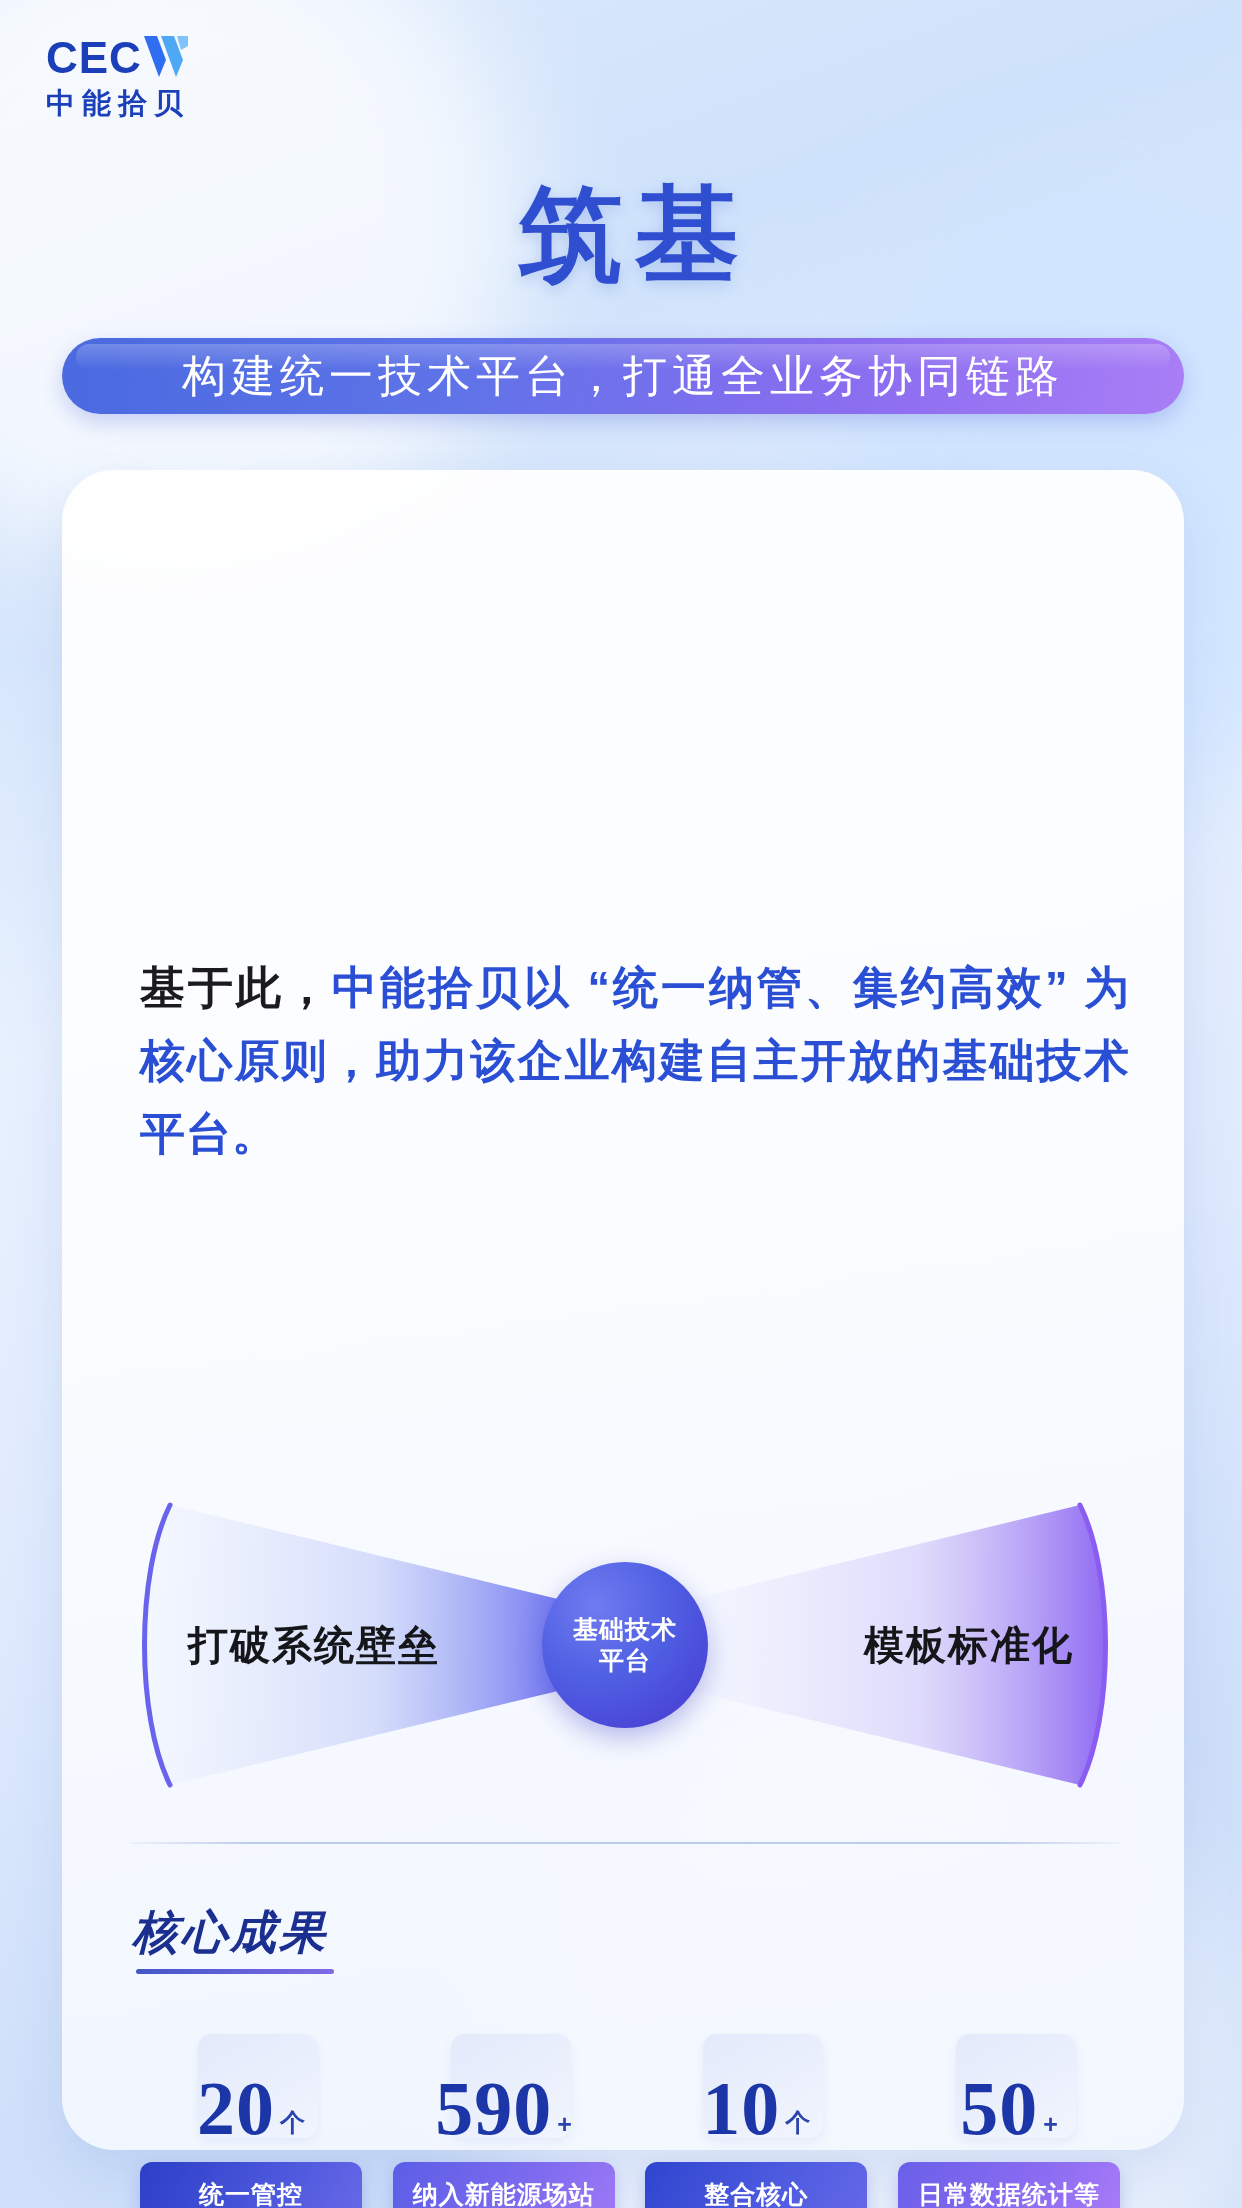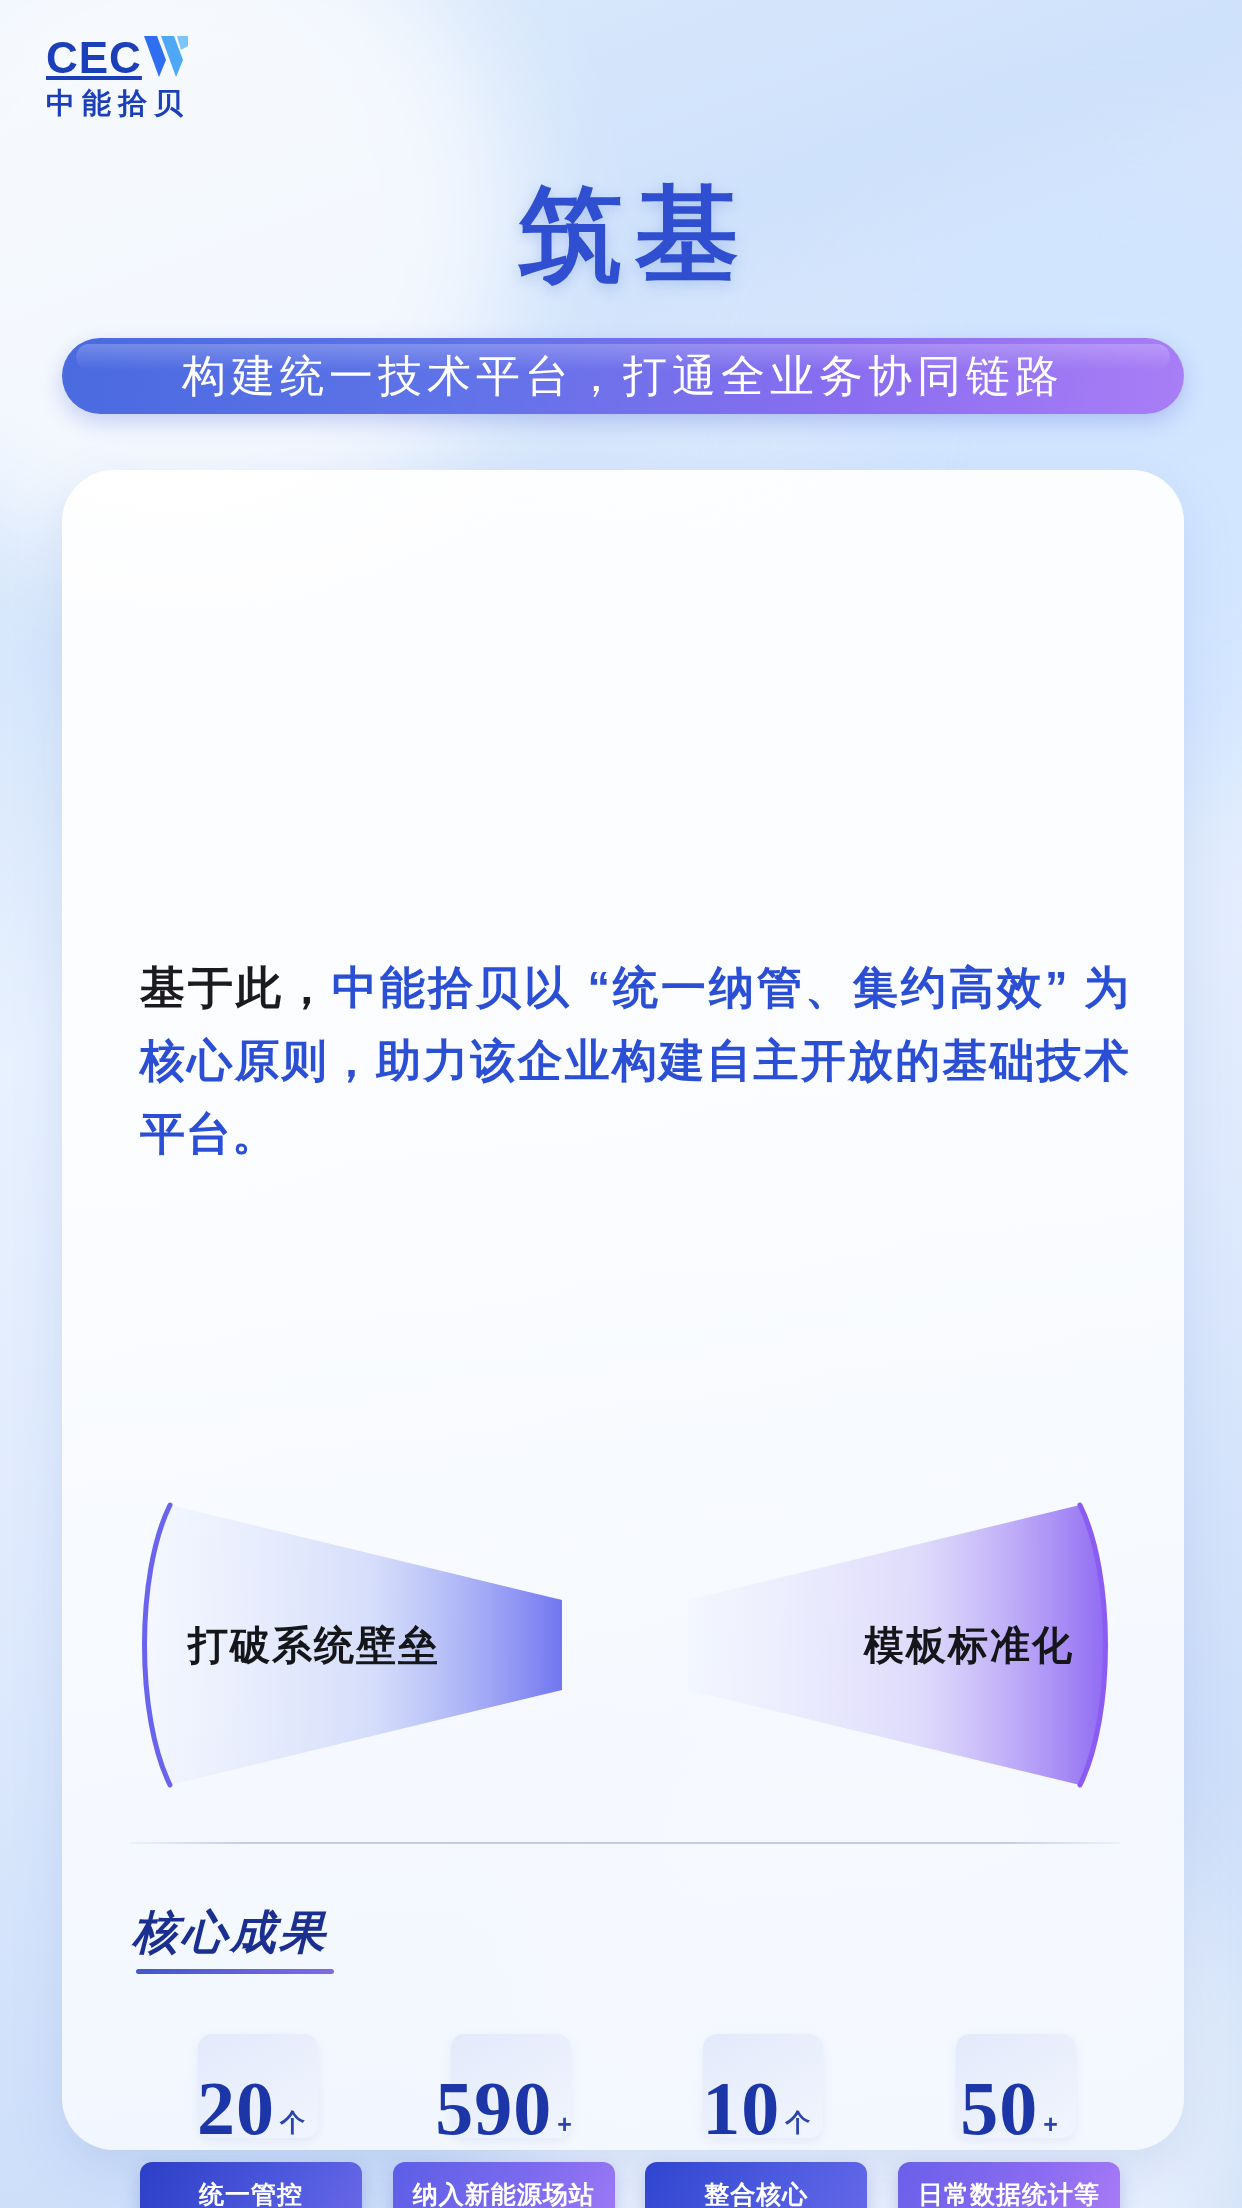--- a/index.html
+++ b/index.html
@@ -39,21 +39,20 @@
     align-items: flex-end;
     height: 46px;
   }
   .logo-cec {
     font-family: "Liberation Sans", sans-serif;
     font-weight: bold;
     font-size: 44px;
     letter-spacing: 1px;
     color: #1a3fb8;
     line-height: 0.92;
-    text-decoration: underline;
   }
   .logo-mark {
     margin-left: 2px;
     position: relative;
     width: 44px;
     height: 42px;
   }
   .logo-mark svg { display:block; }
   .logo-cn {
     margin-top: 6px;
@@ -344,20 +343,23 @@
       </defs>
 
       <path d="M432,120 L432,210 L40,305 C6,236 6,94 40,25 Z" fill="url(#gradLeft)"></path>
       <path d="M40,25 C6,94 6,236 40,305" fill="none" stroke="#6a63ee" stroke-width="5" stroke-linecap="round"></path>
 
       <path d="M558,120 L558,210 L950,305 C984,236 984,94 950,25 Z" fill="url(#gradRight)"></path>
       <path d="M950,25 C984,94 984,236 950,305" fill="none" stroke="#8a5cf2" stroke-width="5" stroke-linecap="round"></path>
     </svg>
     <div class="bow-label bow-left">打破系统壁垒</div>
     <div class="bow-label bow-right">模板标准化</div>
+    <div class="hub">
+      <div class="hub-text">基础技术平台</div>
+    </div>
   </div>
 
   <div class="divider"></div>
 
   <div class="section-title">核心成果</div>
 
   <div class="stats">
 
     <div class="stat">
       <div class="stat-ghost"></div>

